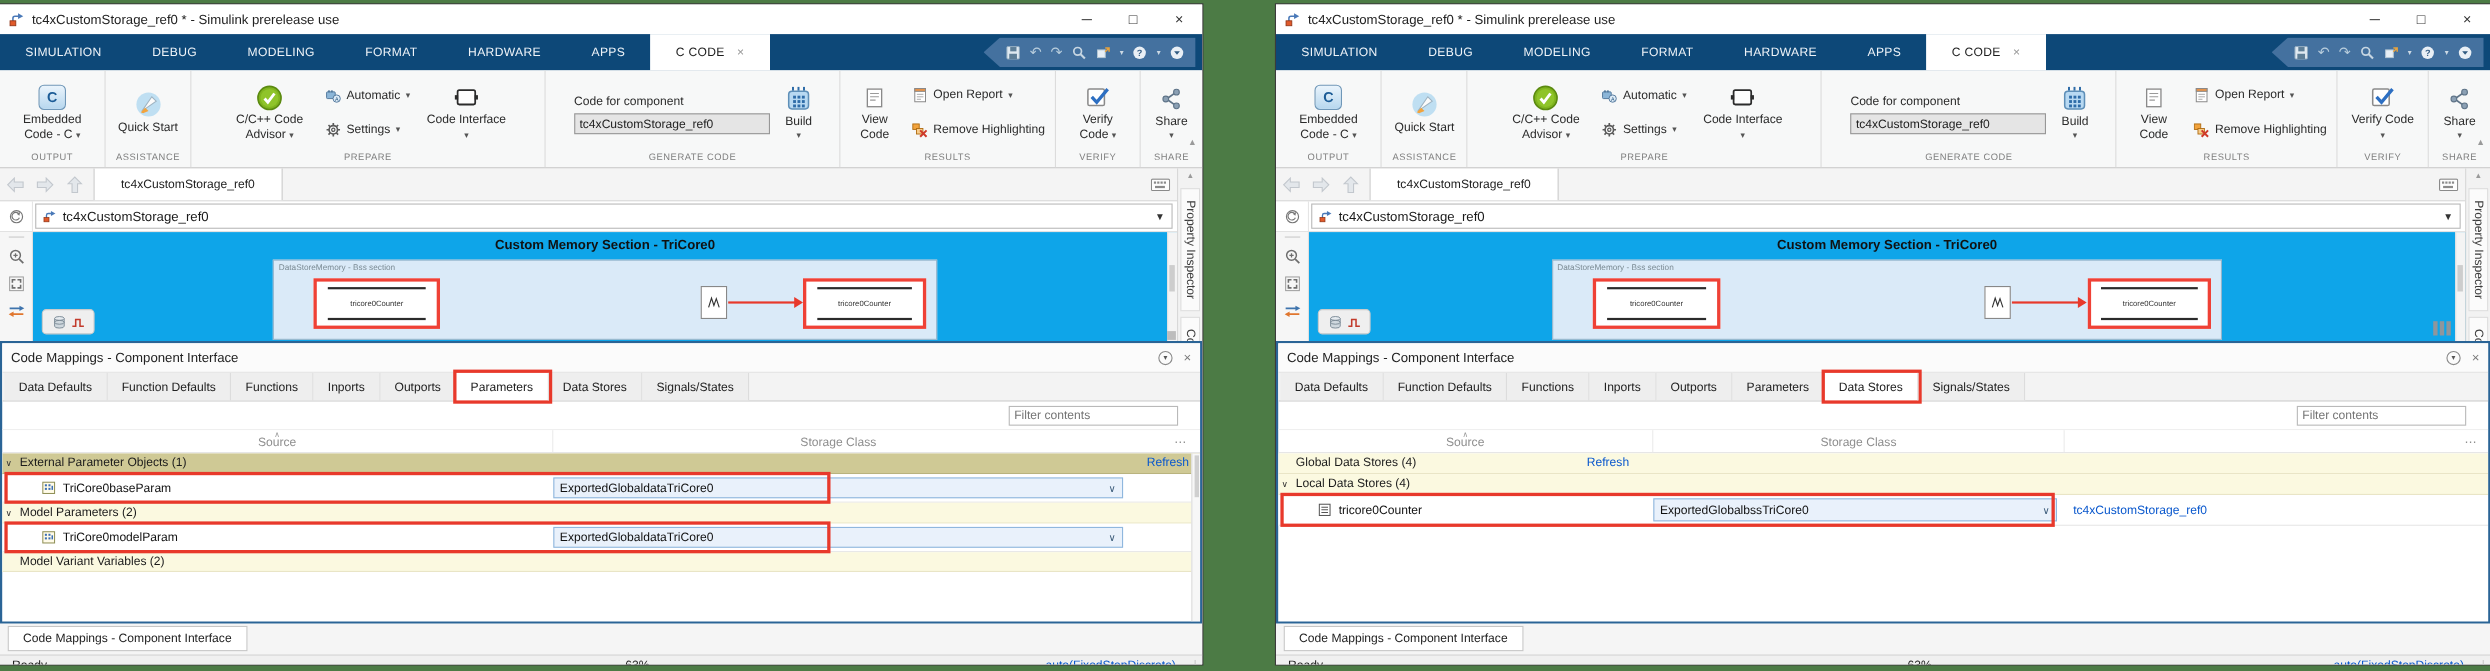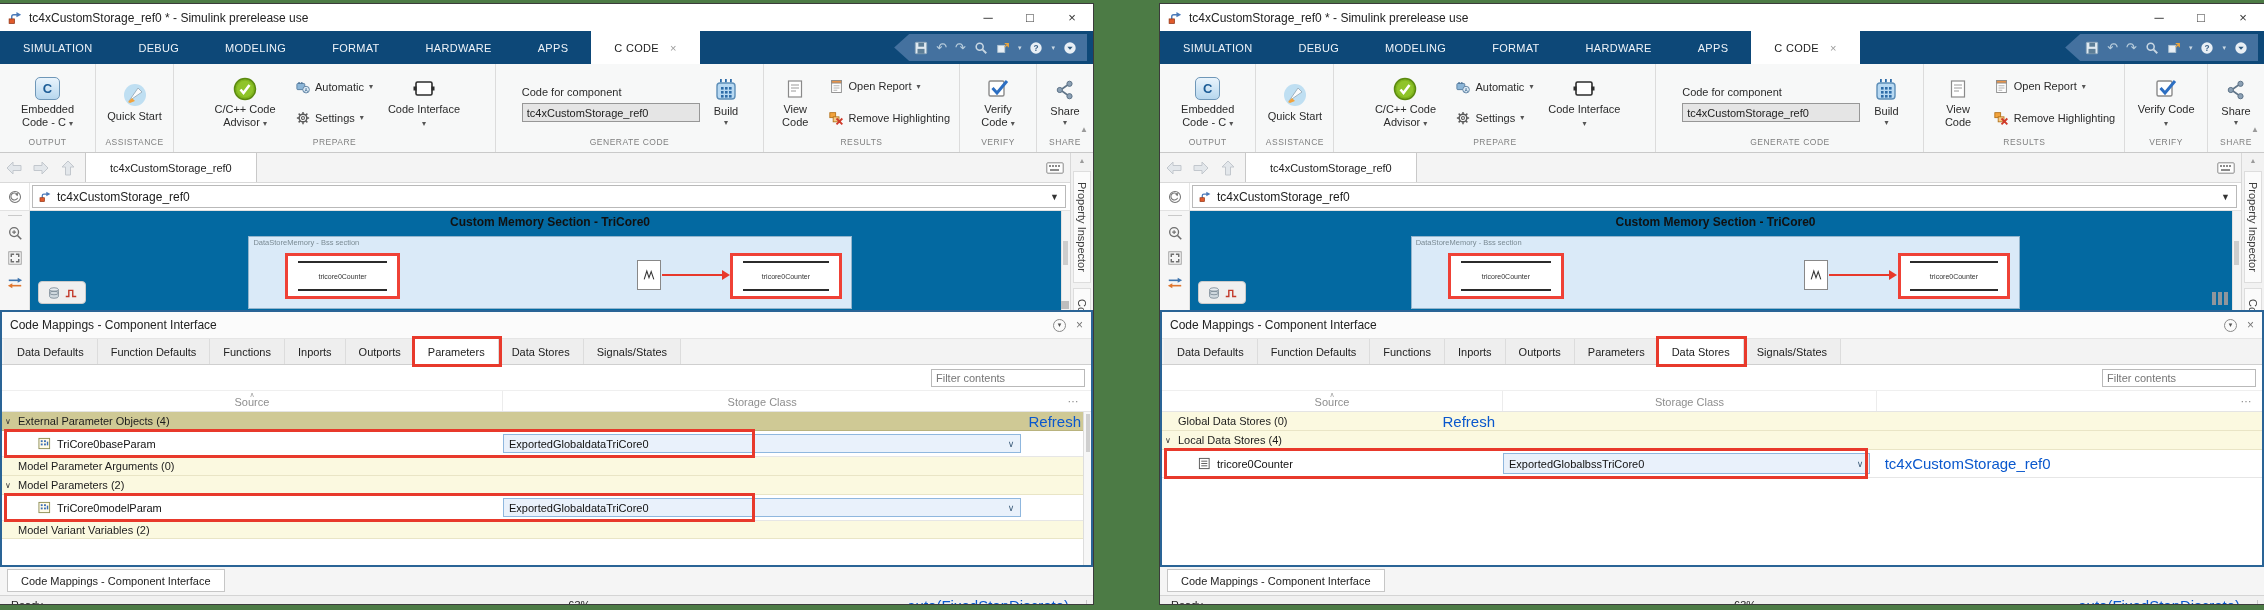--- a/index.html
+++ b/index.html
@@ -40,21 +40,21 @@
 .nav-ic{width:27px;display:flex;align-items:center;justify-content:center}
 .modeltab{background:#fff;border-left:1px solid #c9c9c9;border-right:1px solid #c9c9c9;display:flex;align-items:center;padding:0 24px;font-size:11px;color:#222;margin-left:4px}
 .nav-right{margin-left:auto;display:flex;align-items:center;padding-right:6px}
 .addrrow{height:28px;display:flex;align-items:stretch;border-bottom:1px solid #e2e2e2}
 .addr-gutter{width:30px;display:flex;align-items:center;justify-content:center;border-right:1px solid #e5e5e5}
 .addrbar{flex:1;display:flex;align-items:center;gap:5px;border:1px solid #b9b9b9;margin:2px 4px 2px 2px;padding:0 6px;font-size:12px;color:#1a1a1a;background:#fff}
 .addr-dd{margin-left:auto;color:#333;font-size:9px}
 .canvas{flex:1;display:flex;min-height:0}
 .palette{width:30px;background:#f6f6f6;border-right:1px solid #e0e0e0;display:flex;flex-direction:column;align-items:center;padding-top:4px;gap:9px}
 .pal-div{width:14px;height:1px;background:#c9c9c9}
-.cv{flex:1;position:relative;background:#0369a1;overflow:hidden}
+.cv{flex:1;position:relative;background:#0ea5e9;overflow:hidden}
 .cv-title{position:absolute;top:4px;left:0;right:0;text-align:center;font-weight:bold;font-size:12px;color:#111}
 .region{position:absolute;left:21%;width:58%;top:25px;bottom:1px;background:#daeaf8;border:1px solid #93b5cd}
 .region-label{position:absolute;top:1px;left:4px;font-size:7.5px;color:#7b8b94}
 .dsm{position:absolute;top:16px;height:46px;background:#fff;border:3px solid #ef4136;display:flex;align-items:center;justify-content:center}
 .dsm .bart{position:absolute;left:9%;right:9%;top:5px;height:2px;background:#2b2b2b}
 .dsm .barb{position:absolute;left:9%;right:9%;bottom:5px;height:2px;background:#2b2b2b}
 .dsm-label{font-size:7px;color:#333}
 .midblk{position:absolute;left:64.5%;top:23px;width:24px;height:30px;background:#fff;border:1px solid #888;display:flex;align-items:center;justify-content:center}
 .sigline{position:absolute;top:37px;left:calc(64.5% + 25px);right:20.4%;height:2px;background:#e8392b}
 .sigline:after{content:"";position:absolute;right:-2px;top:-4px;border-left:8px solid #e8392b;border-top:5px solid transparent;border-bottom:5px solid transparent}
@@ -69,36 +69,36 @@
 .vtab{writing-mode:vertical-rl;font-size:11px;color:#3d3d3d;background:#fbfbfb;border:1px solid #ddd;padding:10px 2px;margin-top:5px;white-space:nowrap}
 
 .cm-panel{flex:none;height:257px;border:2px solid #2a6496;display:flex;flex-direction:column;background:#fff;overflow:hidden}
 .cm-head{height:26px;display:flex;align-items:center;padding:0 8px;font-size:12px;color:#222;background:#fbfbfb;flex:none}
 .cm-head .ics{margin-left:auto;display:flex;gap:10px;align-items:center}
 .hdr-circ{width:13px;height:13px;border:1px solid #8a8a8a;border-radius:50%;display:flex;align-items:center;justify-content:center;font-size:7px;color:#555}
 .hdr-x{color:#777;font-size:12px}
 .cm-tabs{height:27px;background:#f3f3f3;border-top:1px solid #e5e5e5;border-bottom:1px solid #cfcfcf;display:flex;align-items:stretch;padding-left:2px;flex:none}
 .cmtab{display:flex;align-items:center;padding:0 13px;font-size:11px;color:#222;border-right:1px solid #dcdcdc;background:#eeeeee;white-space:nowrap}
 .cmtab.hl{background:#fff;box-shadow:0 0 0 3px #e8392b;position:relative;z-index:2}
-.filterrow{height:26px;display:flex;align-items:center;justify-content:flex-end;padding:0 6px;border-bottom:1px solid #efefef;flex:none}
+.filterrow{height:26px;display:flex;align-items:center;justify-content:flex-end;padding:0 20px;border-bottom:1px solid #efefef;flex:none}
 .filter-in{width:154px;height:18px;border:1px solid #b9b9b9;font-size:11px;padding:0 4px;color:#444;font-family:inherit}
 .thead{height:21px;position:relative;border-bottom:1px solid #e4e4e4;color:#8e8e8e;font-size:11px;flex:none}
 .th{position:absolute;top:0;height:100%;display:flex;align-items:flex-end;justify-content:center;padding-bottom:3px}
 .sort{position:absolute;top:0px;left:50%;transform:translateX(-50%);font-size:7px;color:#9a9a9a}
 .rows{flex:1;position:relative;overflow:hidden}
 .grow{position:relative;display:flex;align-items:center;background:#fbf9e0;border-bottom:1px solid #e9e5c6;font-size:11px;color:#1c1c1c;padding-left:16px}
 .grow.olive{background:#cfc995;border-bottom-color:#b9b37e}
 .exp{position:absolute;left:3px;font-size:8px;color:#333}
 .drow{position:relative;display:flex;align-items:center;background:#fff;border-bottom:1px solid #e6e6e6;font-size:11px;color:#111}
 .drow .icw{margin-left:36px;display:flex;align-items:center}
 .drow .nm{margin-left:6px}
 .combo{position:absolute;top:3px;bottom:3px;display:flex;align-items:center;background:#e9f1fb;border:1px solid #8fb7de;font-size:11px;color:#111;padding-left:5px}
 .combo .dd{position:absolute;right:6px;font-size:9px;color:#3a5a78}
 .redrow{position:absolute;top:-2px;bottom:-2px;border:3px solid #e8392b;pointer-events:none;z-index:4}
-.link{color:#0a58cd;font-size:15px;text-decoration:none}
+.link{color:#0a58cd;font-size:11px;text-decoration:none}
 .abs{position:absolute}
 .rows-sb{position:absolute;right:0;top:0;bottom:0;width:8px;border-left:1px solid #ddd;background:#f7f7f7}
 .rows-sb i{position:absolute;left:1.5px;top:2px;width:4px;height:38px;background:#cfcfcf}
 
 .bottombar{flex:none;height:28px;background:#f5f5f5;display:flex;align-items:flex-start;padding:2px 0 0 7px}
 .btab{background:#fff;border:1px solid #c6c6c6;height:23px;display:flex;align-items:center;padding:0 13px;font-size:11px;color:#222}
 .statusbar{flex:none;height:19px;background:#f0f0f0;border-top:1px solid #d4d4d4;position:relative;font-size:11px;color:#222;display:flex;align-items:center}
 .st-ready{margin-left:11px}
 .st-zoom{position:absolute;left:52%}
 .st-solver{position:absolute;right:24px;color:#0a58cd}
@@ -606,39 +606,36 @@
           <span>Source</span>
         </span>
       <span class="th" style="left:46%;width:47.6%">
           <span>Storage Class</span>
         </span>
       <span class="th" style="right:8px;width:20px">⋯</span>
     </div>
     <div class="rows">
       <div class="grow olive" style="height:19px">
         <span class="exp">∨</span>
-        <span>External Parameter Objects (4)</span>
+        <span>External Parameter Objects (1)</span>
         <a class="link abs" style="right:10px" href="#">Refresh</a>
       </div>
       <div class="drow" style="height:26px">
         <span class="icw">
             <svg class="ic13">
               <use href="#i-param"></use>
             </svg>
           </span>
         <span class="nm">TriCore0baseParam</span>
         <div class="combo" style="left:46%;width:47.6%">
             <span>ExportedGlobaldataTriCore0</span>
             <span class="dd">∨</span>
           </div>
         <div class="redrow" style="left:2px;width:69%"></div>
       </div>
-      <div class="grow" style="height:19px">
-          <span>Model Parameter Arguments (0)</span>
-        </div>
       <div class="grow" style="height:19px">
           <span class="exp">∨</span>
           <span>Model Parameters (2)</span>
         </div>
       <div class="drow" style="height:26px">
         <span class="icw">
             <svg class="ic13">
               <use href="#i-param"></use>
             </svg>
           </span>
@@ -974,21 +971,21 @@
           <span class="sort">∧</span>
           <span>Source</span>
         </span>
       <span class="th" style="left:31%;width:34%;border-right:1px solid #ececec">
           <span>Storage Class</span>
         </span>
       <span class="th" style="right:6px;width:20px">⋯</span>
     </div>
     <div class="rows">
       <div class="grow" style="height:19px">
-        <span>Global Data Stores (0)</span>
+        <span>Global Data Stores (4)</span>
         <a class="link abs" style="left:25.5%" href="#">Refresh</a>
       </div>
       <div class="grow" style="height:19px">
         <span class="exp">∨</span>
         <span>Local Data Stores (4)</span>
       </div>
       <div class="drow" style="height:28px">
         <span class="icw">
             <svg class="ic13">
               <use href="#i-dstore"></use>

